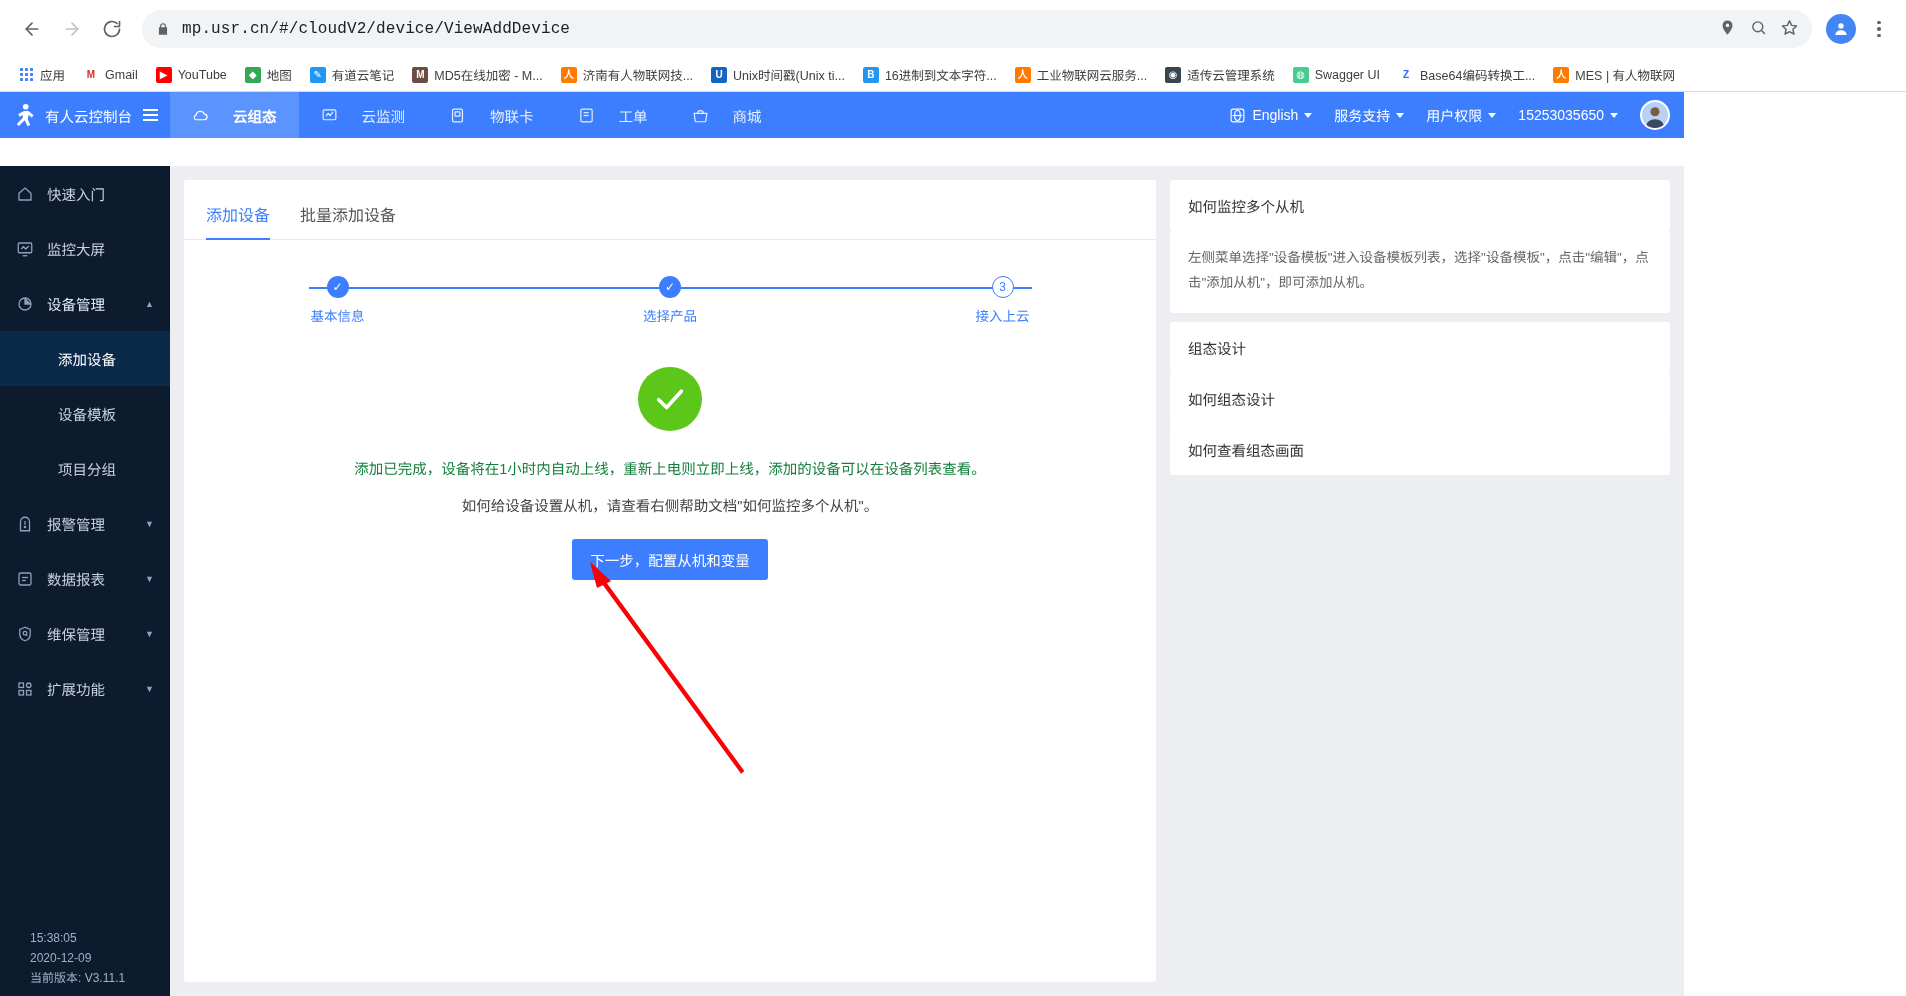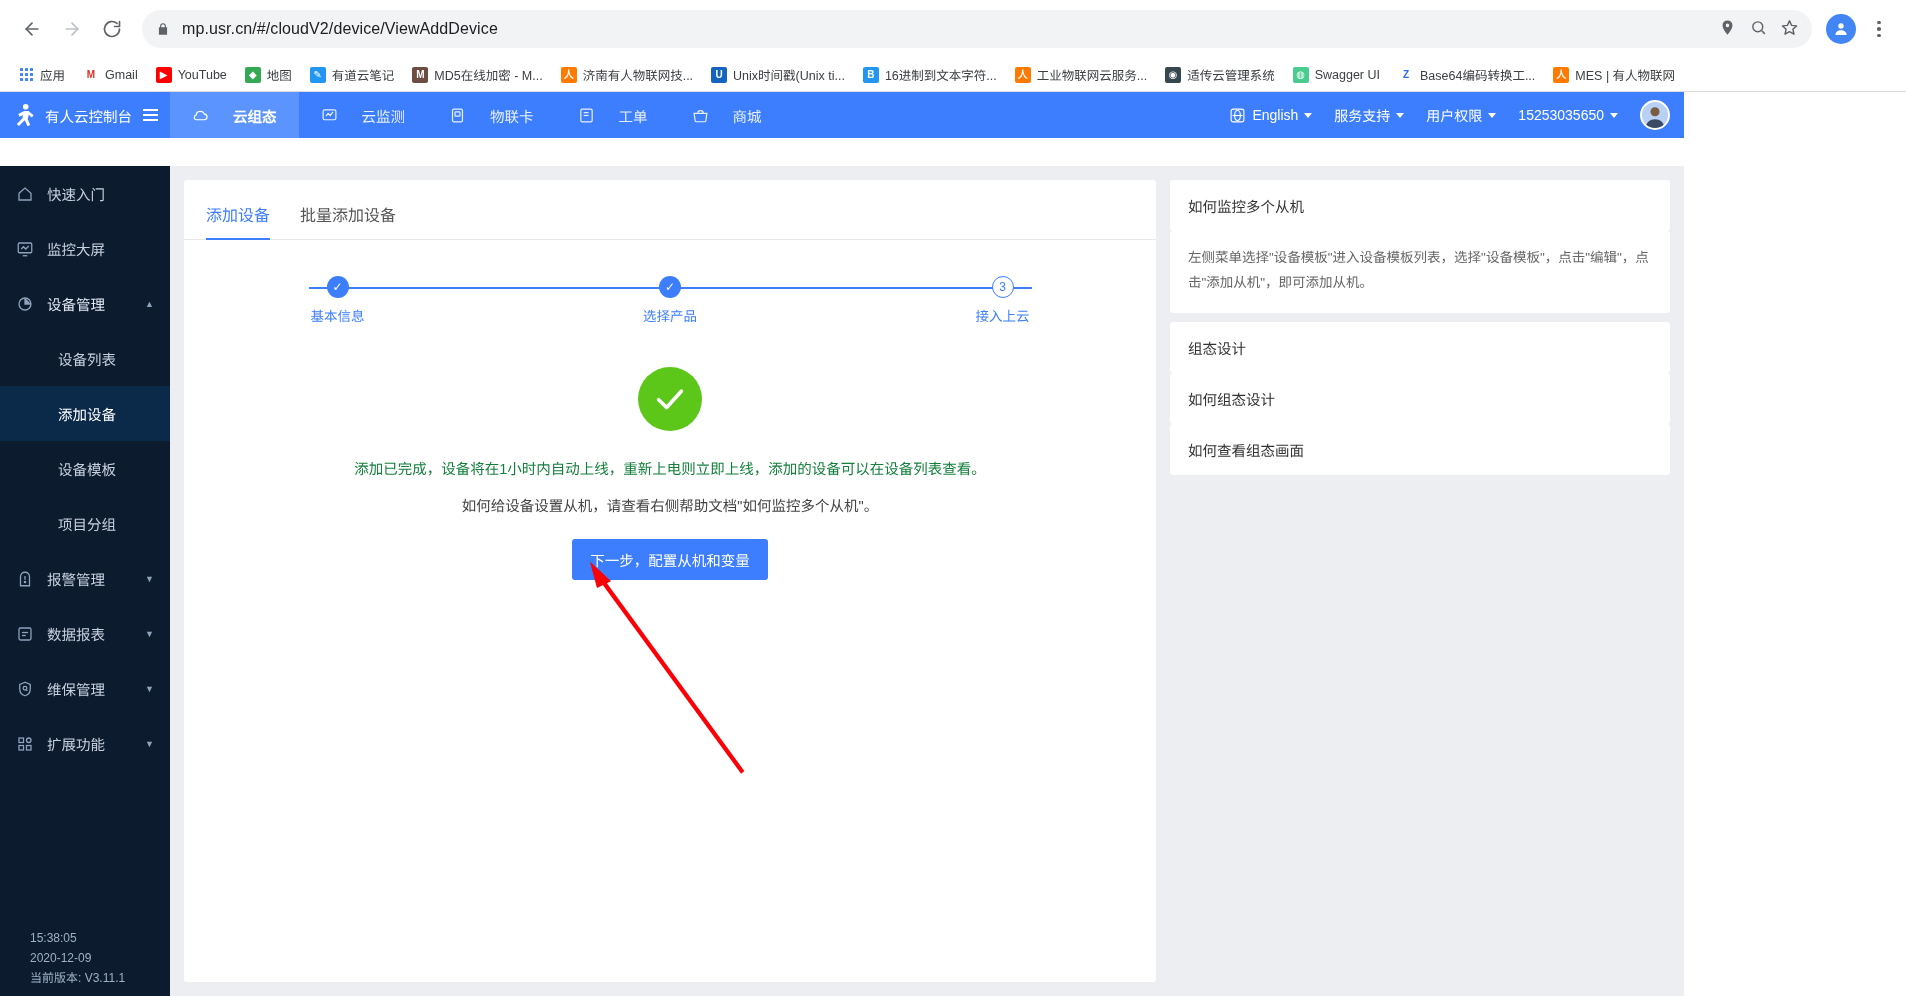--- a/index.html
+++ b/index.html
@@ -27,20 +27,21 @@
   .omnibox {
     flex: 1; height: 38px; margin-left: 8px; margin-right: 6px;
     background: #f1f3f4; border-radius: 19px;
     display: flex; align-items: center; padding: 0 14px; gap: 12px;
   }
   .omnibox .lock { width: 14px; height: 14px; flex: none; color:#5f6368; }
   .omnibox .url {
     flex: 1; font-size: 16px; color: #202124;
     white-space: nowrap; overflow: hidden; text-overflow: ellipsis;
     letter-spacing: .1px;
+    font-family: Liberation Mono, monospace;
   }
   .omnibox .right-icons { display: flex; align-items: center; gap: 14px; color:#5f6368; }
   .omnibox .right-icons svg { width: 17px; height: 17px; }
 
   .toolbar-right { display: flex; align-items: center; gap: 10px; padding-left: 4px; }
   .avatar-chip {
     width: 30px; height: 30px; border-radius: 50%;
     background: #4285f4; color: #fff; display:flex;
     align-items:center; justify-content:center; font-size: 15px;
   }
@@ -456,21 +457,20 @@
           <div class="side-item open">
             <span class="ico">
               <svg viewBox="0 0 24 24" fill="none" stroke="currentColor" stroke-width="1.7">
                 <circle cx="12" cy="12" r="8"></circle>
                 <path d="M12 4v8h8" fill="currentColor"></path>
               </svg>
             </span>
             <span>设备管理</span>
             <span class="arw">▲</span>
           </div>
-          <div class="side-sub">设备列表</div>
           <div class="side-sub active">添加设备</div>
           <div class="side-sub">设备模板</div>
           <div class="side-sub">项目分组</div>
           <div class="side-item">
             <span class="ico">
               <svg viewBox="0 0 24 24" fill="none" stroke="currentColor" stroke-width="1.7">
                 <path d="M12 3c3.5 0 6 2.6 6 6v12H6V9c0-3.4 2.5-6 6-6z"></path>
                 <line x1="12" y1="8" x2="12" y2="13"></line>
                 <circle cx="12" cy="16" r="0.9" fill="currentColor"></circle>
               </svg>

